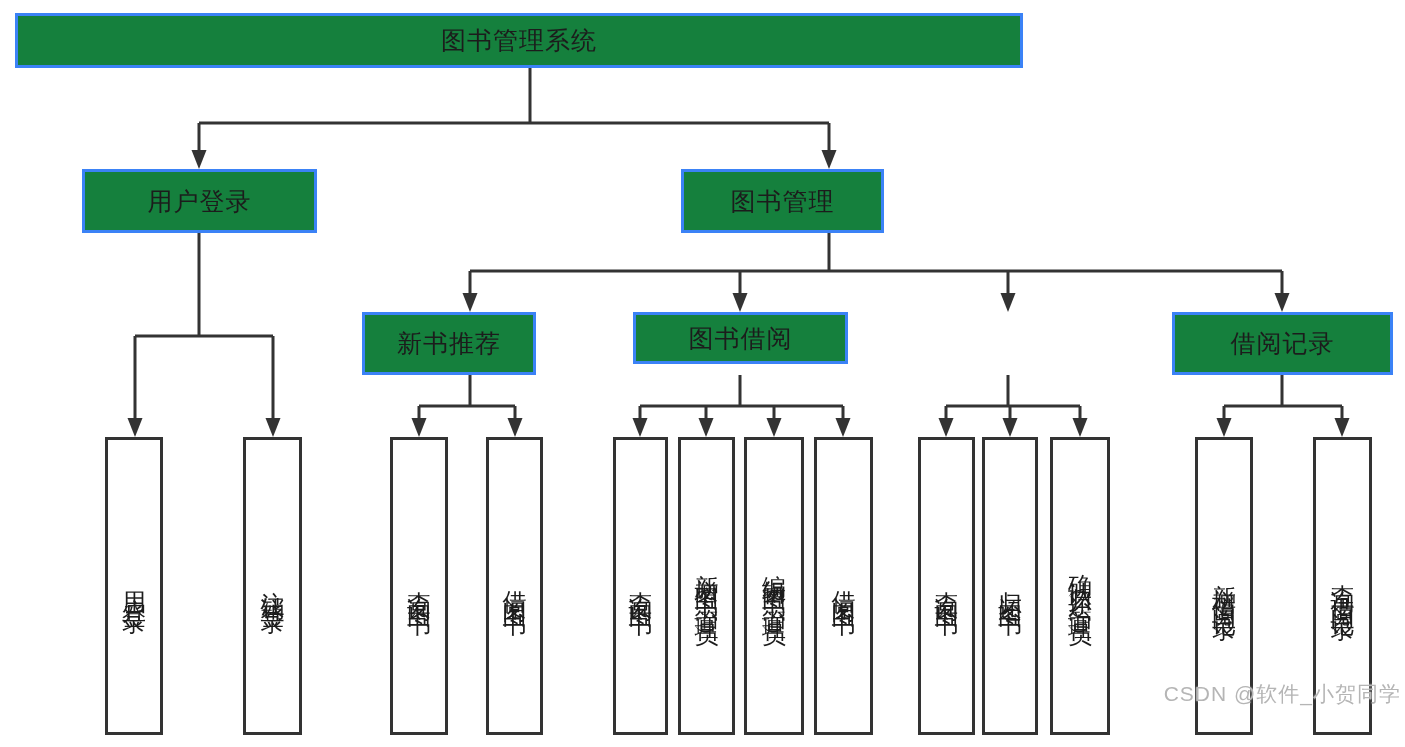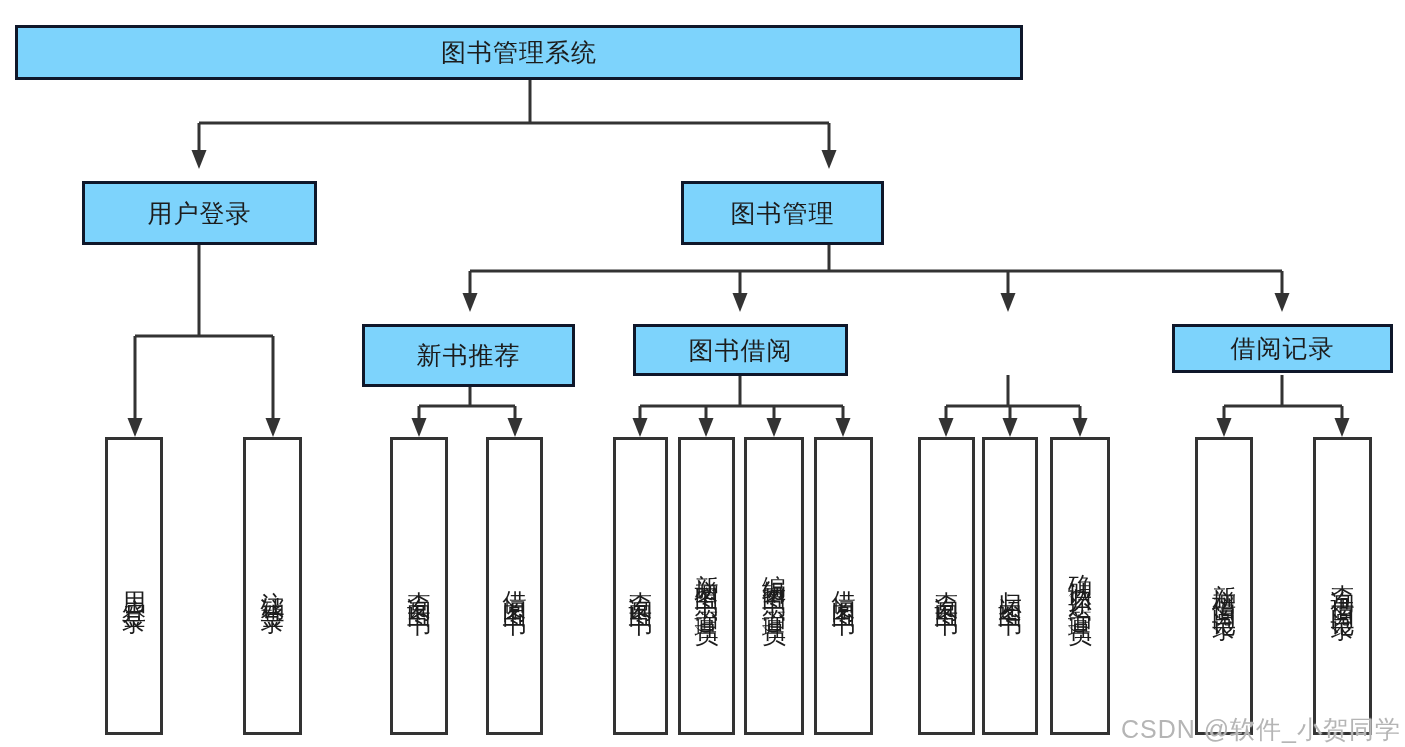--- a/index.html
+++ b/index.html
@@ -1,37 +1,36 @@
 <!DOCTYPE html>
 <html><head>
 <meta charset="utf-8">
 <style>
   html,body{margin:0;padding:0;background:#ffffff;}
   body{font-family:"Liberation Sans","DejaVu Sans",sans-serif;}
   #canvas{position:relative;width:1405px;height:747px;background:#ffffff;overflow:hidden;}
   #wires{position:absolute;left:0;top:0;width:1405px;height:747px;}
   .hbox{
     position:absolute;box-sizing:border-box;
-    border:3px solid #0f172a;background:#7dd3fc;
+    border:3px solid #3b82f6;background:#15803d;
     display:flex;align-items:center;justify-content:center;
     font-size:25px;color:#1c1c1c;letter-spacing:1px;white-space:nowrap;
     z-index:2;
-    margin-top:12px;
   }
   .vbox{
     position:absolute;box-sizing:border-box;top:437px;height:298px;
     border:3px solid #333333;background:#ffffff;
     display:flex;align-items:center;justify-content:center;
     writing-mode:vertical-rl;text-orientation:mixed;
     font-size:24px;letter-spacing:7px;color:#1c1c1c;line-height:1;
     z-index:2;overflow:hidden;
   }
   .watermark{
-    position:absolute;top:713px;right:4px;
-    font-size:25px;color:#b5b5b5;letter-spacing:1px;white-space:nowrap;
+    position:absolute;top:680px;right:4px;
+    font-size:21px;color:#b5b5b5;letter-spacing:1px;white-space:nowrap;
     text-shadow:0 0 2px #ffffff;
     z-index:3;
   }
 </style>
 </head>
 <body>
 
 <div id="canvas">
 
   <svg id="wires" viewBox="0 0 1405 747" xmlns="http://www.w3.org/2000/svg">
@@ -72,23 +71,23 @@
       <polygon points="1216.5,418 1231.5,418 1224,437"></polygon>
       <polygon points="1334.5,418 1349.5,418 1342,437"></polygon>
     </g>
   </svg>
 
   <div class="hbox" style="left:15px;top:13px;width:1008px;height:55px;">图书管理系统</div>
 
   <div class="hbox" style="left:82px;top:169px;width:235px;height:64px;">用户登录</div>
   <div class="hbox" style="left:681px;top:169px;width:203px;height:64px;">图书管理</div>
 
-  <div class="hbox" style="left:362px;top:312px;width:213px;height:63px;">新书推荐</div>
+  <div class="hbox" style="left:362px;top:312px;width:174px;height:63px;">新书推荐</div>
   <div class="hbox" style="left:633px;top:312px;width:215px;height:52px;">图书借阅</div>
-  <div class="hbox" style="left:1172px;top:312px;width:221px;height:49px;text-align:right;">借阅记录</div>
+  <div class="hbox" style="left:1172px;top:312px;width:221px;height:63px;text-align:right;">借阅记录</div>
 
   <div class="vbox" style="left:105px;width:58px;">用户登录</div>
   <div class="vbox" style="left:243px;width:59px;">注销登录</div>
   <div class="vbox" style="left:390px;width:58px;">查询图书</div>
   <div class="vbox" style="left:486px;width:57px;">借阅图书</div>
   <div class="vbox" style="left:613px;width:55px;">查询图书</div>
   <div class="vbox" style="left:678px;width:57px;">新增图书（管理员）</div>
   <div class="vbox" style="left:744px;width:60px;">编辑图书（管理员）</div>
   <div class="vbox" style="left:814px;width:59px;">借阅图书</div>
   <div class="vbox" style="left:918px;width:57px;">查询图书</div>

